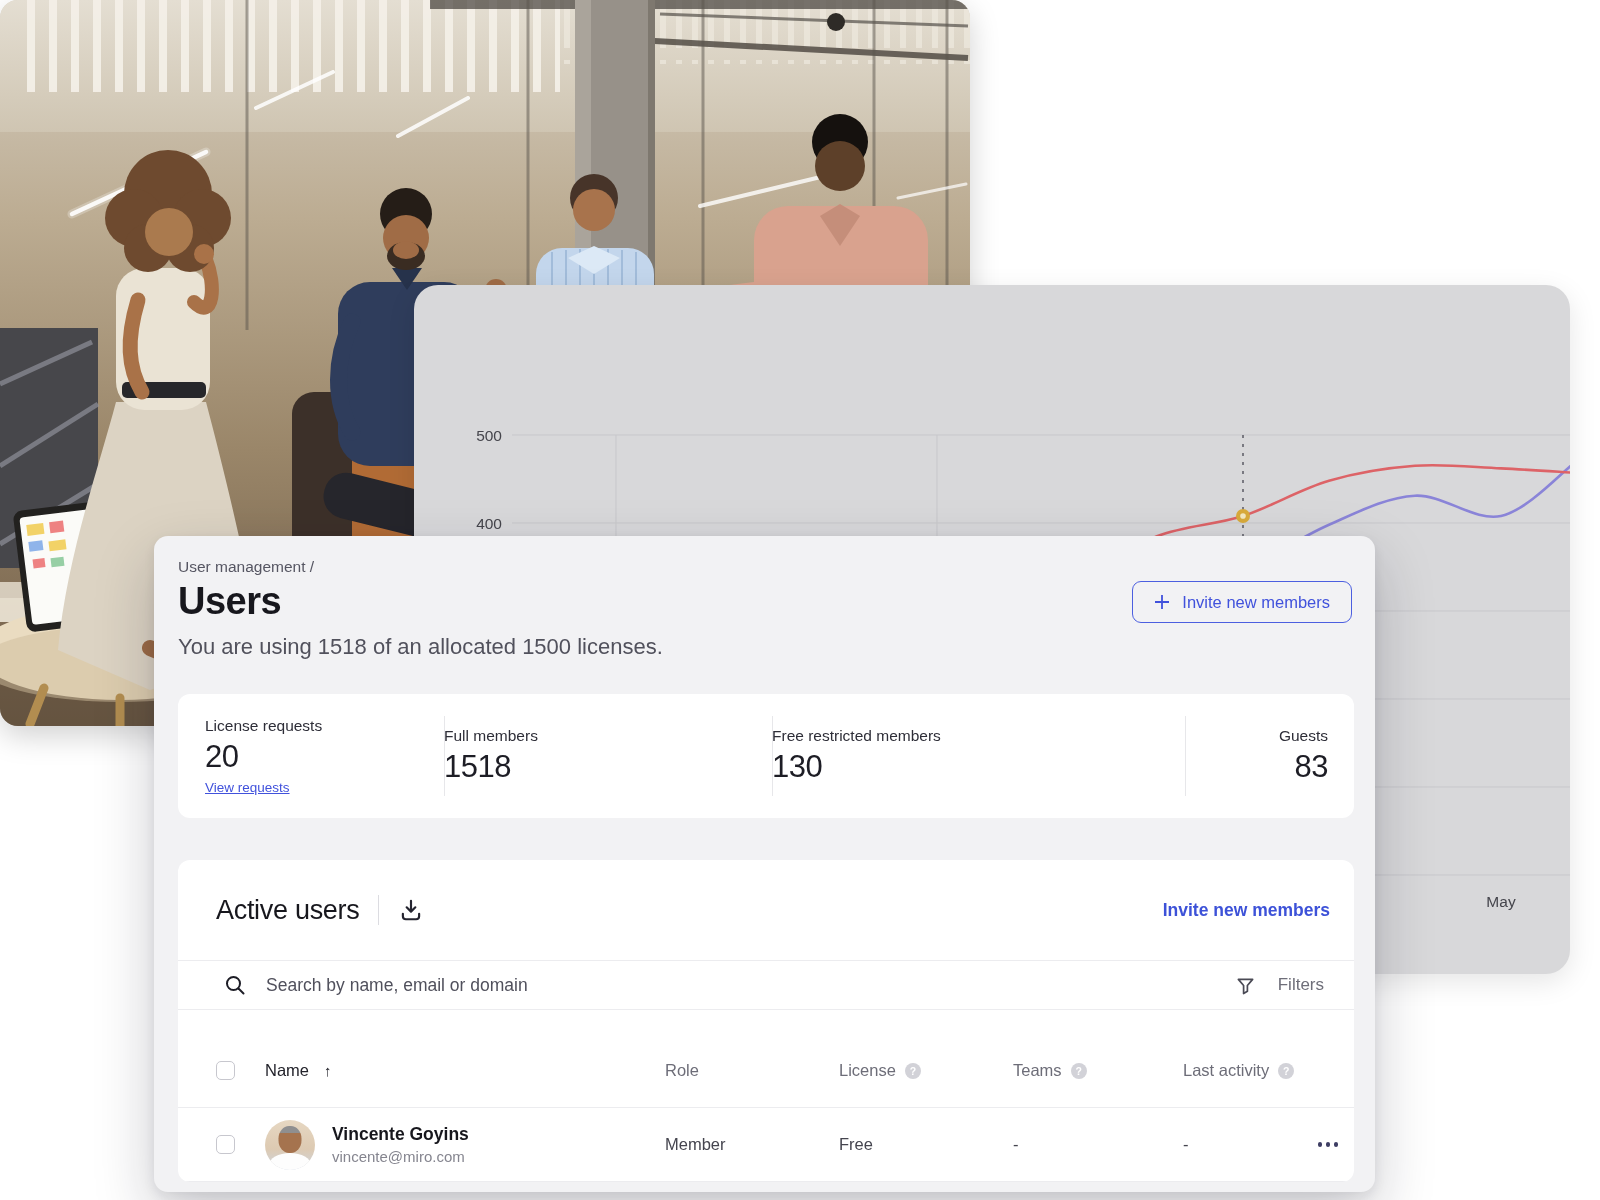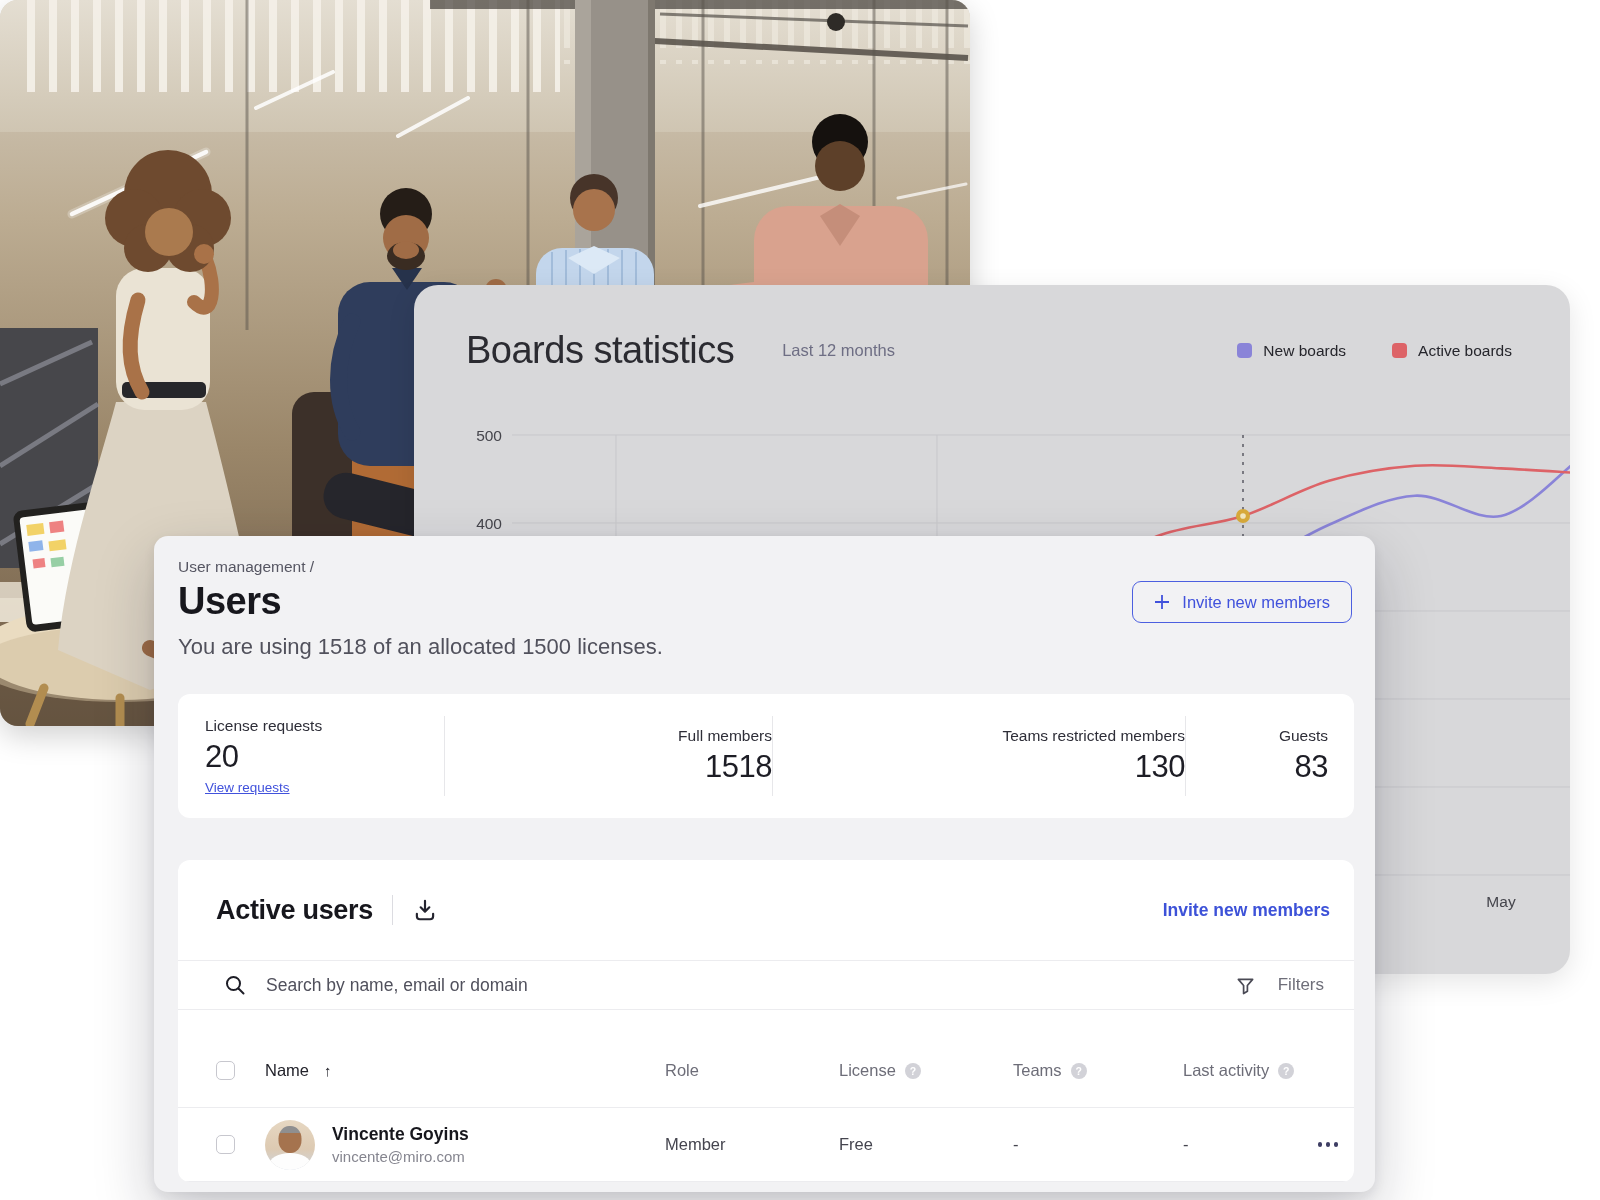--- a/index.html
+++ b/index.html
@@ -30,26 +30,26 @@
   .users-sub{position:absolute;left:24px;top:98px;font-size:22px;color:#51515c}
   .invite-btn{position:absolute;right:23px;top:45px;height:42px;display:flex;align-items:center;gap:12px;padding:0 21px;border:1.5px solid #4c5fe0;border-radius:9px;color:#4152dc;font-size:16.5px;font-weight:500;cursor:pointer;background:transparent}
 
   .stats-card{position:absolute;left:24px;top:158px;width:1176px;height:124px;background:#fff;border-radius:12px;display:grid;grid-template-columns:266px 328px 413px 1fr}
   .stat{position:relative;display:flex;flex-direction:column;justify-content:center}
   .stat + .stat::before{content:"";position:absolute;left:0;top:22px;bottom:22px;width:1px;background:#e7e7ea}
   .stat-label{font-size:15.5px;color:#2e2e38}
   .stat-value{font-size:31px;font-weight:500;color:#1d1d25;margin-top:4px;letter-spacing:-.5px}
   .stat-link{font-size:13.5px;color:#4152dc;text-decoration:underline;margin-top:5px;cursor:pointer}
   .stat-l{align-items:flex-start;padding-left:27px}
-  .stat-c{align-items:flex-end;text-align:center}
+  .stat-c{align-items:flex-start;text-align:center}
   .stat-r{align-items:flex-end;padding-right:26px}
 
   .active-card{position:absolute;left:24px;top:324px;width:1176px;height:322px;background:#fff;border-radius:12px;display:flex;flex-direction:column;overflow:hidden}
   .active-head{height:100px;flex:0 0 auto;display:flex;align-items:center;padding:0 24px 0 38px}
-  .active-title{font-size:27px;font-weight:700;color:#17171d;letter-spacing:-.3px}
+  .active-title{font-size:27px;font-weight:400;color:#17171d;letter-spacing:-.3px}
   .vdiv{width:1px;height:30px;background:#dcdce1;margin:0 19px}
   .dl-btn{width:26px;height:26px;display:flex;cursor:pointer}
   .invite-link{margin-left:auto;font-size:17.5px;font-weight:700;color:#3d52d8;cursor:pointer}
 
   .search-row{height:50px;flex:0 0 auto;border-top:1px solid #ececef;border-bottom:1px solid #ececef;display:flex;align-items:center;padding:0 16px 0 46px}
   .search-input{flex:1;border:0;outline:0;background:transparent;font-size:17.5px;color:#33333e;margin-left:20px;font-family:inherit}
   .search-input::placeholder{color:#50505c}
   .filters-btn{display:flex;align-items:center;gap:23px;color:#6e6e79;font-size:17px;cursor:pointer;padding-right:14px}
 
   .thead,.trow{display:grid;grid-template-columns:49px 400px 174px 174px 170px 1fr 40px;align-items:center;padding:0 16px 0 38px}
@@ -220,34 +220,20 @@
         <rect x="700" y="294" width="15" height="24" rx="4" fill="#2b2b33"></rect>
         <rect x="754" y="206" width="174" height="194" rx="34" fill="#d9a28e"></rect>
         <path d="M820,216 l20,-12 20,12 -20,30 z" fill="#c58e7a"></path>
         <circle cx="840" cy="142" r="28" fill="#15110e"></circle>
         <circle cx="840" cy="166" r="25" fill="#5d4029"></circle>
       </g>
     </svg>
   </div>
 
   <section class="chart-card">
-    <div class="chart-head">
-      <h2 class="chart-title">Boards statistics</h2>
-      <span class="chart-range">Last 12 months</span>
-      <div class="legend">
-        <div class="legend-item">
-          <span class="legend-swatch" style="background: rgb(138, 132, 216);"></span>
-          <span>New boards</span>
-        </div>
-        <div class="legend-item">
-          <span class="legend-swatch" style="background: rgb(221, 99, 103);"></span>
-          <span>Active boards</span>
-        </div>
-      </div>
-    </div>
     <svg id="plot" width="1156" height="689" viewBox="0 0 1156 689">
         <line x1="98" y1="150" x2="1156" y2="150" class="grid"></line>
         <text x="88" y="155.5" text-anchor="end">500</text>
         <line x1="98" y1="238" x2="1156" y2="238" class="grid"></line>
         <text x="88" y="243.5" text-anchor="end">400</text>
         <line x1="98" y1="326" x2="1156" y2="326" class="grid"></line>
         <text x="88" y="331.5" text-anchor="end">300</text>
         <line x1="98" y1="414" x2="1156" y2="414" class="grid"></line>
         <text x="88" y="419.5" text-anchor="end">200</text>
         <line x1="98" y1="502" x2="1156" y2="502" class="grid"></line>
@@ -281,21 +267,21 @@
       <div class="stat stat-l">
         <span class="stat-label">License requests</span>
         <span class="stat-value">20</span>
         <span class="stat-link">View requests</span>
       </div>
       <div class="stat stat-c">
         <span class="stat-label">Full members</span>
         <span class="stat-value">1518</span>
       </div>
       <div class="stat stat-c">
-        <span class="stat-label">Teams restricted members</span>
+        <span class="stat-label">Free restricted members</span>
         <span class="stat-value">130</span>
       </div>
       <div class="stat stat-r">
         <span class="stat-label">Guests</span>
         <span class="stat-value">83</span>
       </div>
     </div>
 
     <div class="active-card">
       <div class="active-head">

